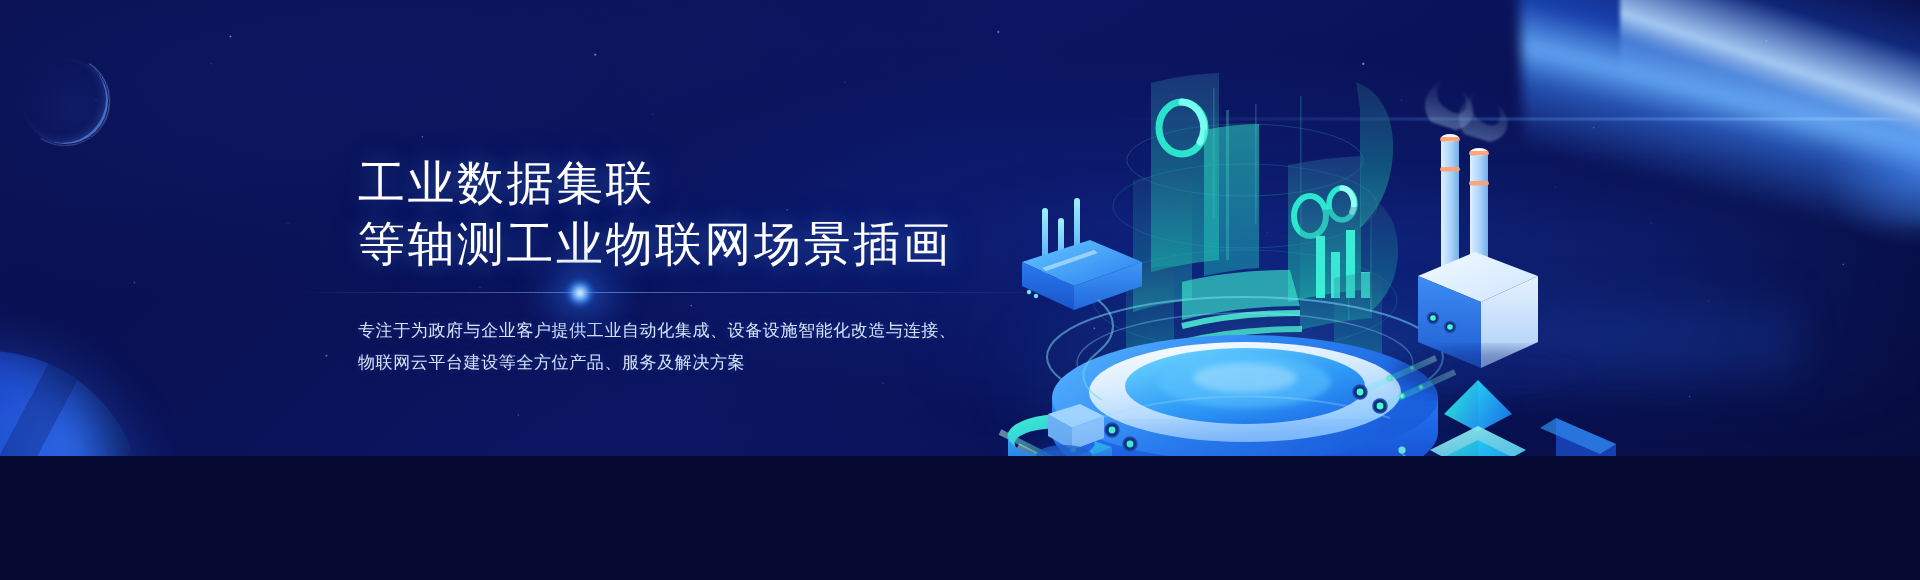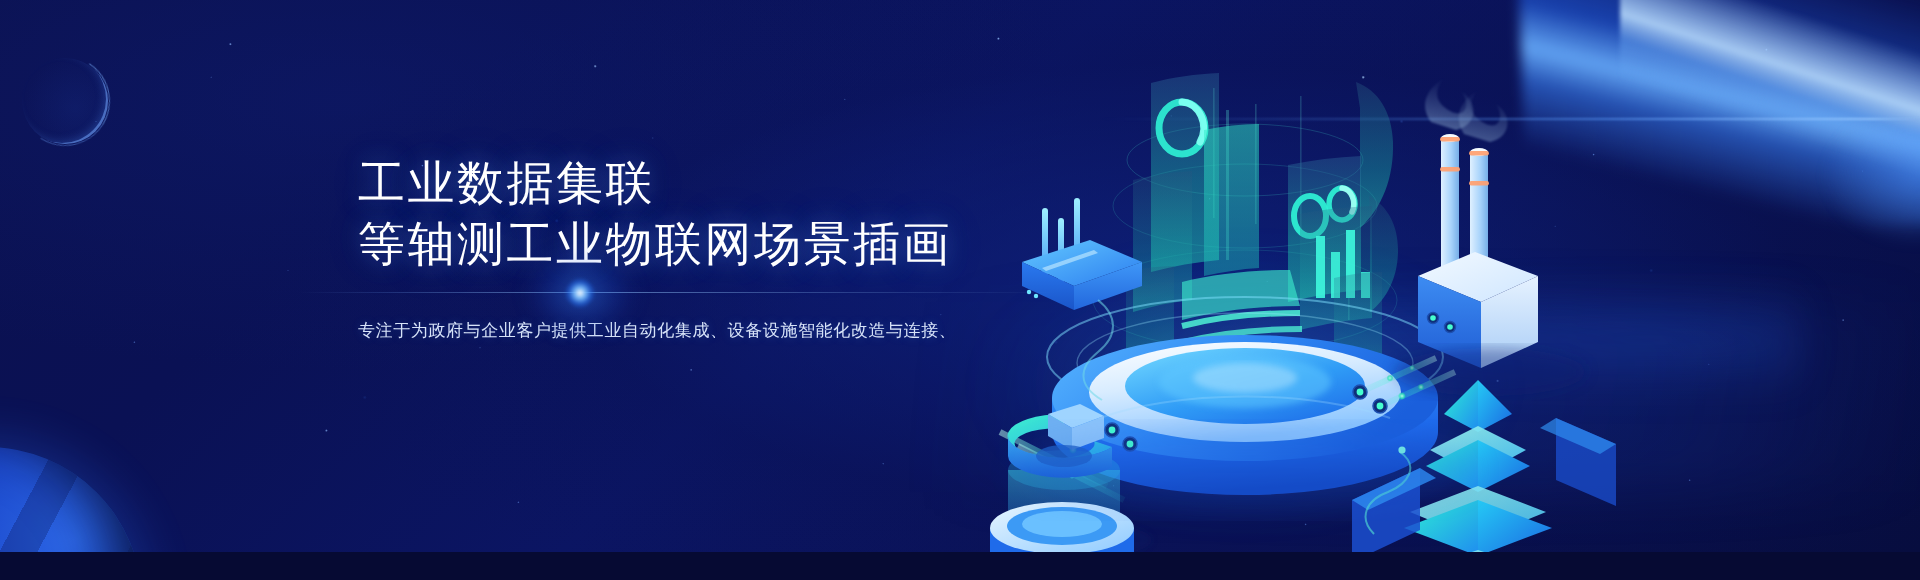--- a/index.html
+++ b/index.html
@@ -7,21 +7,21 @@
   html, body {
     width:1920px; height:580px;
     overflow:hidden;
     background:#060a33;
     font-family:"Liberation Sans","DejaVu Sans",sans-serif;
   }
 
   
   .banner{
     position:relative;
-    width:1920px; height:552px;
+    width:1920px; height:456px;
     overflow:hidden;
     background:
       radial-gradient(ellipse 70% 90% at 62% 52%, rgba(16,40,140,0.55) 0%, rgba(9,18,85,0.25) 45%, rgba(0,0,0,0) 72%),
       radial-gradient(ellipse 55% 70% at 18% 18%, rgba(14,28,110,0.50) 0%, rgba(0,0,0,0) 70%),
       linear-gradient(135deg, #0b1150 0%, #0a1154 22%, #0b1563 45%, #0a1257 68%, #070d3f 100%);
   }
 
   
   .stars, .stars2, .stars3{ position:absolute; inset:0; pointer-events:none; }
   .stars{
@@ -584,17 +584,18 @@
       <span class="ln" data-bind="banner.headline_lines.1">等轴测工业物联网场景插画</span>
     </h1>
 
     <div class="divider">
       <span class="spark-glow"></span>
       <span class="spark"></span>
     </div>
 
     <p class="subline">
       <span class="sl" data-bind="banner.subtitle_lines.0">专注于为政府与企业客户提供工业自动化集成、设备设施智能化改造与连接、</span>
+      <span class="sl" data-bind="banner.subtitle_lines.1">物联网云平台建设等全方位产品、服务及解决方案</span>
     </p>
   </div>
 
   <span class="vh" data-bind="illustration.alt">等轴测工业物联网场景插画</span>
 </div>
 
 </body></html>

